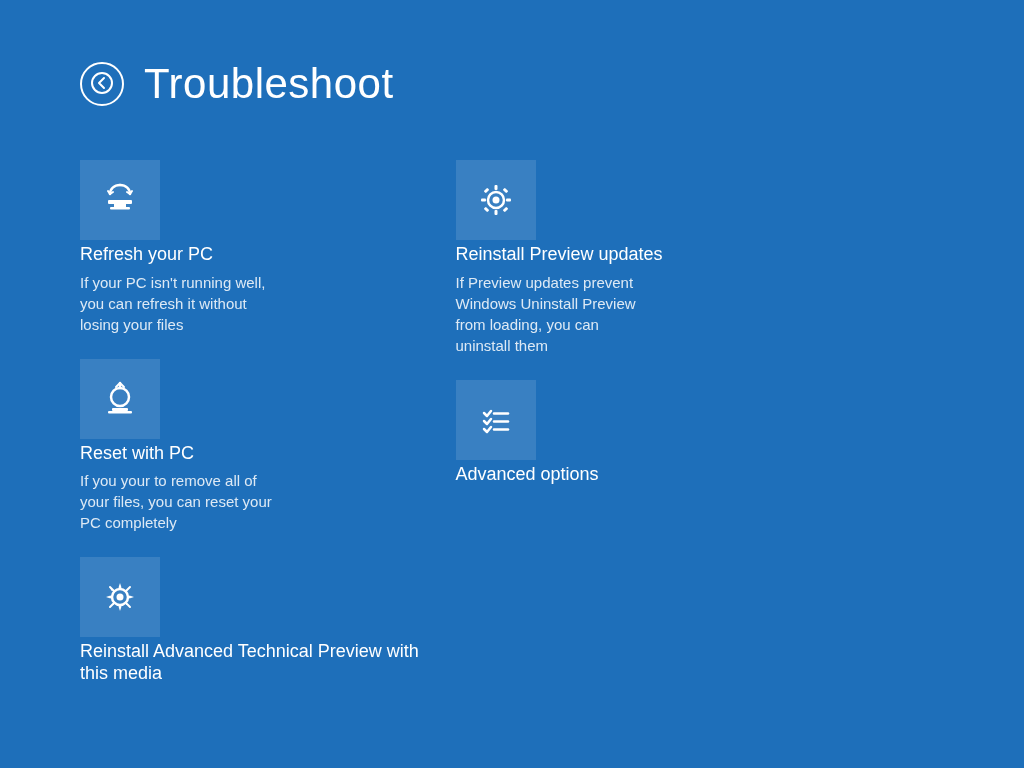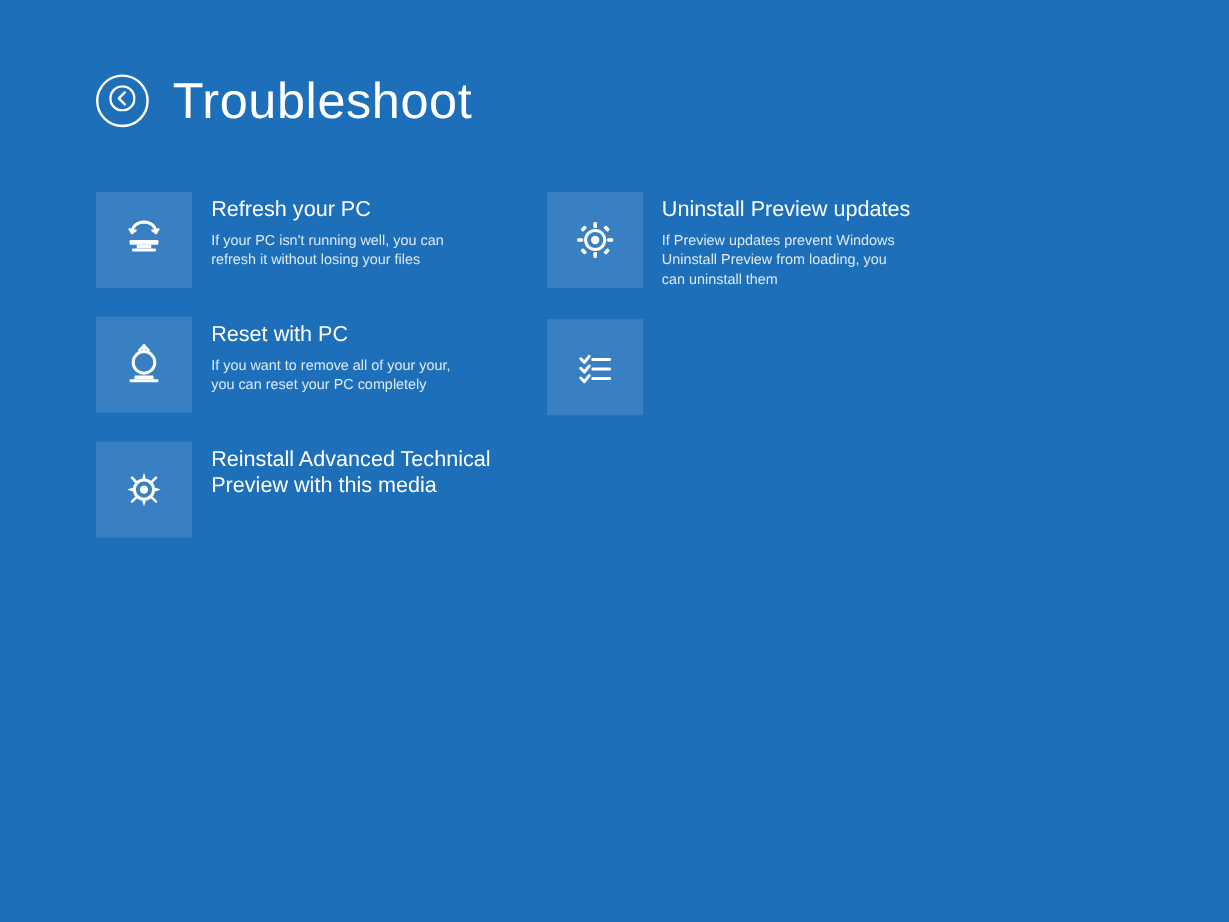--- a/index.html
+++ b/index.html
@@ -57,20 +57,21 @@
       grid-template-columns: 1fr 1fr;
       gap: 0;
       max-width: 760px;
     }
 
     .option-item {
       display: flex;
       align-items: flex-start;
       padding: 12px 20px 12px 0;
       cursor: pointer;
+      flex-direction: column;
     }
 
     .icon-box {
       width: 80px;
       height: 80px;
       background-color: rgba(255,255,255,0.12);
       display: flex;
       align-items: center;
       justify-content: center;
       flex-shrink: 0;
@@ -89,21 +90,21 @@
 
     .option-title {
       font-size: 18px;
       font-weight: 400;
       color: #ffffff;
       margin-bottom: 6px;
       line-height: 1.2;
     }
 
     .option-desc {
-      font-size: 12px;
+      font-size: 15px;
       color: rgba(255,255,255,0.85);
       line-height: 1.4;
       max-width: 200px;
     }
 
     
     .left-col {
       display: flex;
       flex-direction: column;
     }
@@ -159,21 +160,21 @@
           <svg class="icon-svg" viewBox="0 0 40 40">
             <circle cx="20" cy="18" r="9" stroke="white" stroke-width="2.5" fill="none"></circle>
             <path d="M20 9 L20 4" stroke="white" stroke-width="2.5" stroke-linecap="round"></path>
             <path d="M20 4 L16 8 M20 4 L24 8" stroke="white" stroke-width="2" stroke-linecap="round"></path>
             <rect x="12" y="29" width="16" height="3" rx="1" fill="white"></rect>
             <rect x="8" y="32" width="24" height="2.5" rx="1" fill="white"></rect>
           </svg>
         </div>
         <div class="option-text">
           <div class="option-title">Reset with PC</div>
-          <div class="option-desc">If you want to remove all of your your, you can reset your PC completely</div>
+          <div class="option-desc">If you your to remove all of your files, you can reset your PC completely</div>
         </div>
       </div>
 
       <div class="option-item">
         <div class="icon-box">
           <svg class="icon-svg" viewBox="0 0 40 40">
             <path d="M20 12 C15.6 12 12 15.6 12 20 C12 24.4 15.6 28 20 28 C24.4 28 28 24.4 28 20 C28 15.6 24.4 12 20 12Z" fill="none" stroke="white" stroke-width="2.5"></path>
             <circle cx="20" cy="20" r="3.5" fill="white"></circle>
             <path d="M20 6 L21.5 10.5 L20 12 L18.5 10.5 Z" fill="white"></path>
             <path d="M20 34 L21.5 29.5 L20 28 L18.5 29.5 Z" fill="white"></path>
@@ -204,35 +205,38 @@
             <rect x="18.5" y="30" width="3" height="5" rx="1" fill="white"></rect>
             <rect x="5" y="18.5" width="5" height="3" rx="1" fill="white"></rect>
             <rect x="30" y="18.5" width="5" height="3" rx="1" fill="white"></rect>
             <rect x="9" y="8" width="3" height="5" rx="1" fill="white" transform="rotate(45 10.5 10.5)"></rect>
             <rect x="28" y="8" width="3" height="5" rx="1" fill="white" transform="rotate(-45 29.5 10.5)"></rect>
             <rect x="9" y="27" width="3" height="5" rx="1" fill="white" transform="rotate(-45 10.5 29.5)"></rect>
             <rect x="28" y="27" width="3" height="5" rx="1" fill="white" transform="rotate(45 29.5 29.5)"></rect>
           </svg>
         </div>
         <div class="option-text">
-          <div class="option-title">Uninstall Preview updates</div>
+          <div class="option-title">Reinstall Preview updates</div>
           <div class="option-desc">If Preview updates prevent Windows Uninstall Preview from loading, you can uninstall them</div>
         </div>
       </div>
 
       <div class="option-item">
         <div class="icon-box">
           <svg class="icon-svg" viewBox="0 0 40 40">
 
             <polyline points="8,13 11,16 15,11" stroke="white" stroke-width="2.5" fill="none" stroke-linecap="round" stroke-linejoin="round"></polyline>
             <line x1="18" y1="13.5" x2="32" y2="13.5" stroke="white" stroke-width="2.5" stroke-linecap="round"></line>
             <polyline points="8,21 11,24 15,19" stroke="white" stroke-width="2.5" fill="none" stroke-linecap="round" stroke-linejoin="round"></polyline>
             <line x1="18" y1="21.5" x2="32" y2="21.5" stroke="white" stroke-width="2.5" stroke-linecap="round"></line>
             <polyline points="8,29 11,32 15,27" stroke="white" stroke-width="2.5" fill="none" stroke-linecap="round" stroke-linejoin="round"></polyline>
             <line x1="18" y1="29.5" x2="32" y2="29.5" stroke="white" stroke-width="2.5" stroke-linecap="round"></line>
           </svg>
         </div>
+        <div class="option-text">
+          <div class="option-title">Advanced options</div>
+        </div>
       </div>
 
     </div>
   </div>
 
 </div>
 
 </body></html>

